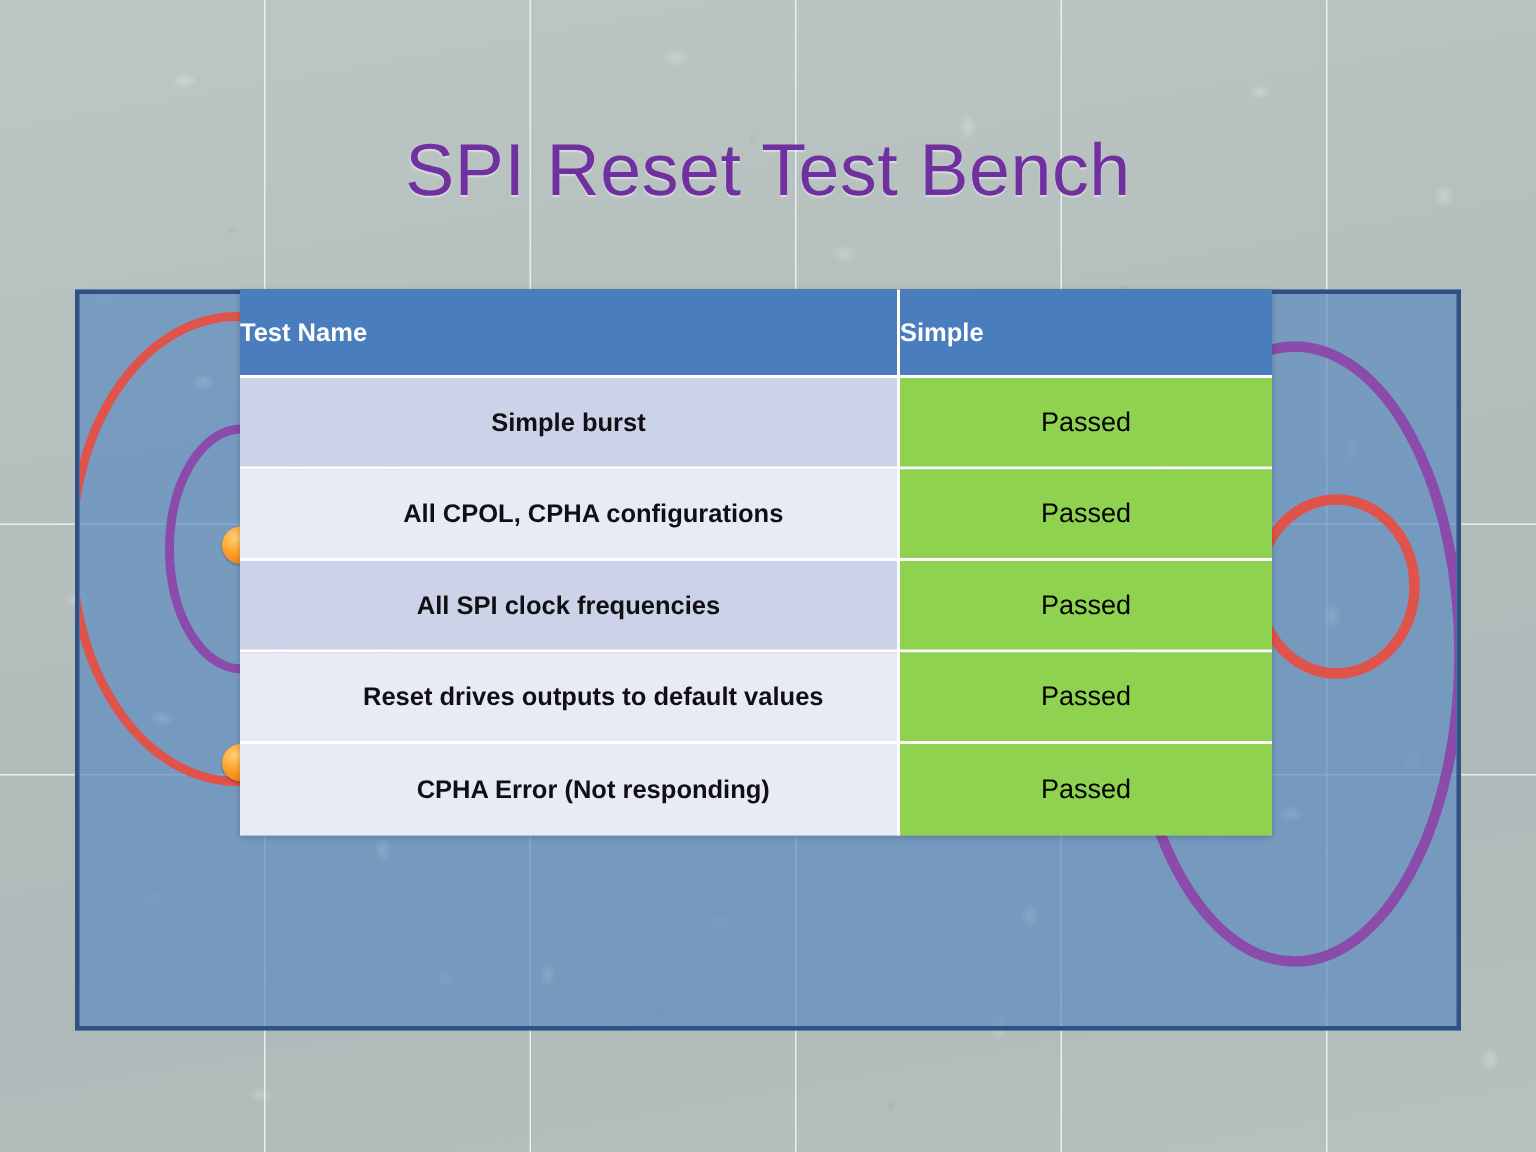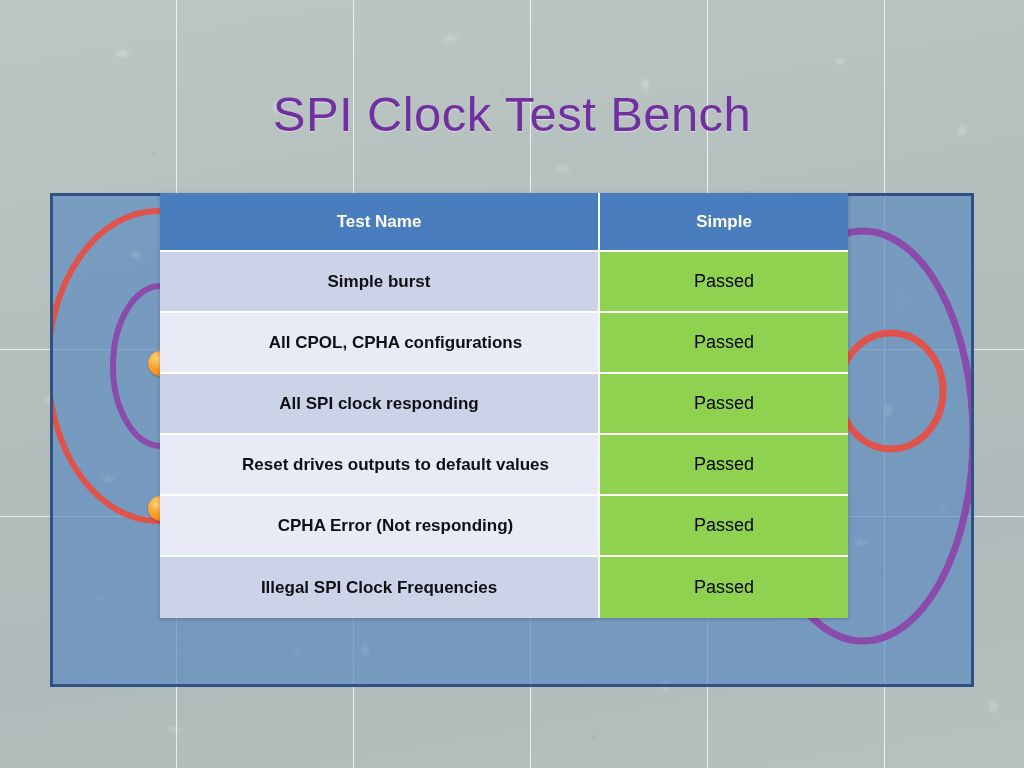--- a/index.html
+++ b/index.html
@@ -123,21 +123,21 @@
   }
   #results-table col.c-name   { width:440px; }
   #results-table col.c-status { width:248px; }
 
   #results-table th {
     background:#4a7dbd;
     color:#ffffff;
     font-size:17px;
     font-weight:bold;
     height:59px;
-    text-align:center;
+    text-align:left;
     border-right:2px solid #ffffff;
     border-bottom:2px solid #ffffff;
   }
   #results-table th:last-child { border-right:none; }
 
   #results-table td {
     height:61px;
     text-align:center;
     vertical-align:middle;
     border-right:2px solid #ffffff;
@@ -168,21 +168,21 @@
 <div id="slide-bg"></div>
 
 <div class="grid-line grid-v" style="left:176px;"></div>
 <div class="grid-line grid-v" style="left:353px;"></div>
 <div class="grid-line grid-v" style="left:530px;"></div>
 <div class="grid-line grid-v" style="left:707px;"></div>
 <div class="grid-line grid-v" style="left:884px;"></div>
 <div class="grid-line grid-h" style="top:349px;"></div>
 <div class="grid-line grid-h" style="top:516px;"></div>
 
-<div id="title">SPI Clock Test Bench</div>
+<div id="title">SPI Reset Test Bench</div>
 
 <div id="content-box">
   <div class="panel-tex"></div>
 
   <svg class="deco" viewBox="0 0 918 488" preserveAspectRatio="none">
 
     <ellipse cx="105" cy="170" rx="110" ry="155" fill="none" stroke="#e0534a" stroke-width="6"></ellipse>
 
     <ellipse cx="108" cy="170" rx="48" ry="80" fill="none" stroke="#8a4bab" stroke-width="6"></ellipse>
 
@@ -209,29 +209,25 @@
   <tbody>
     <tr class="row-even">
       <td class="name-cell">Simple burst</td>
       <td class="status-cell">Passed</td>
     </tr>
     <tr class="row-odd">
       <td class="name-cell">All CPOL, CPHA configurations</td>
       <td class="status-cell">Passed</td>
     </tr>
     <tr class="row-even">
-      <td class="name-cell">All SPI clock responding</td>
+      <td class="name-cell">All SPI clock frequencies</td>
       <td class="status-cell">Passed</td>
     </tr>
     <tr class="row-odd">
       <td class="name-cell">Reset drives outputs to default values</td>
       <td class="status-cell">Passed</td>
     </tr>
     <tr class="row-odd">
       <td class="name-cell">CPHA Error (Not responding)</td>
       <td class="status-cell">Passed</td>
     </tr>
-    <tr class="row-even">
-      <td class="name-cell">Illegal SPI Clock Frequencies</td>
-      <td class="status-cell">Passed</td>
-    </tr>
   </tbody>
 </table>
 
 </body></html>

